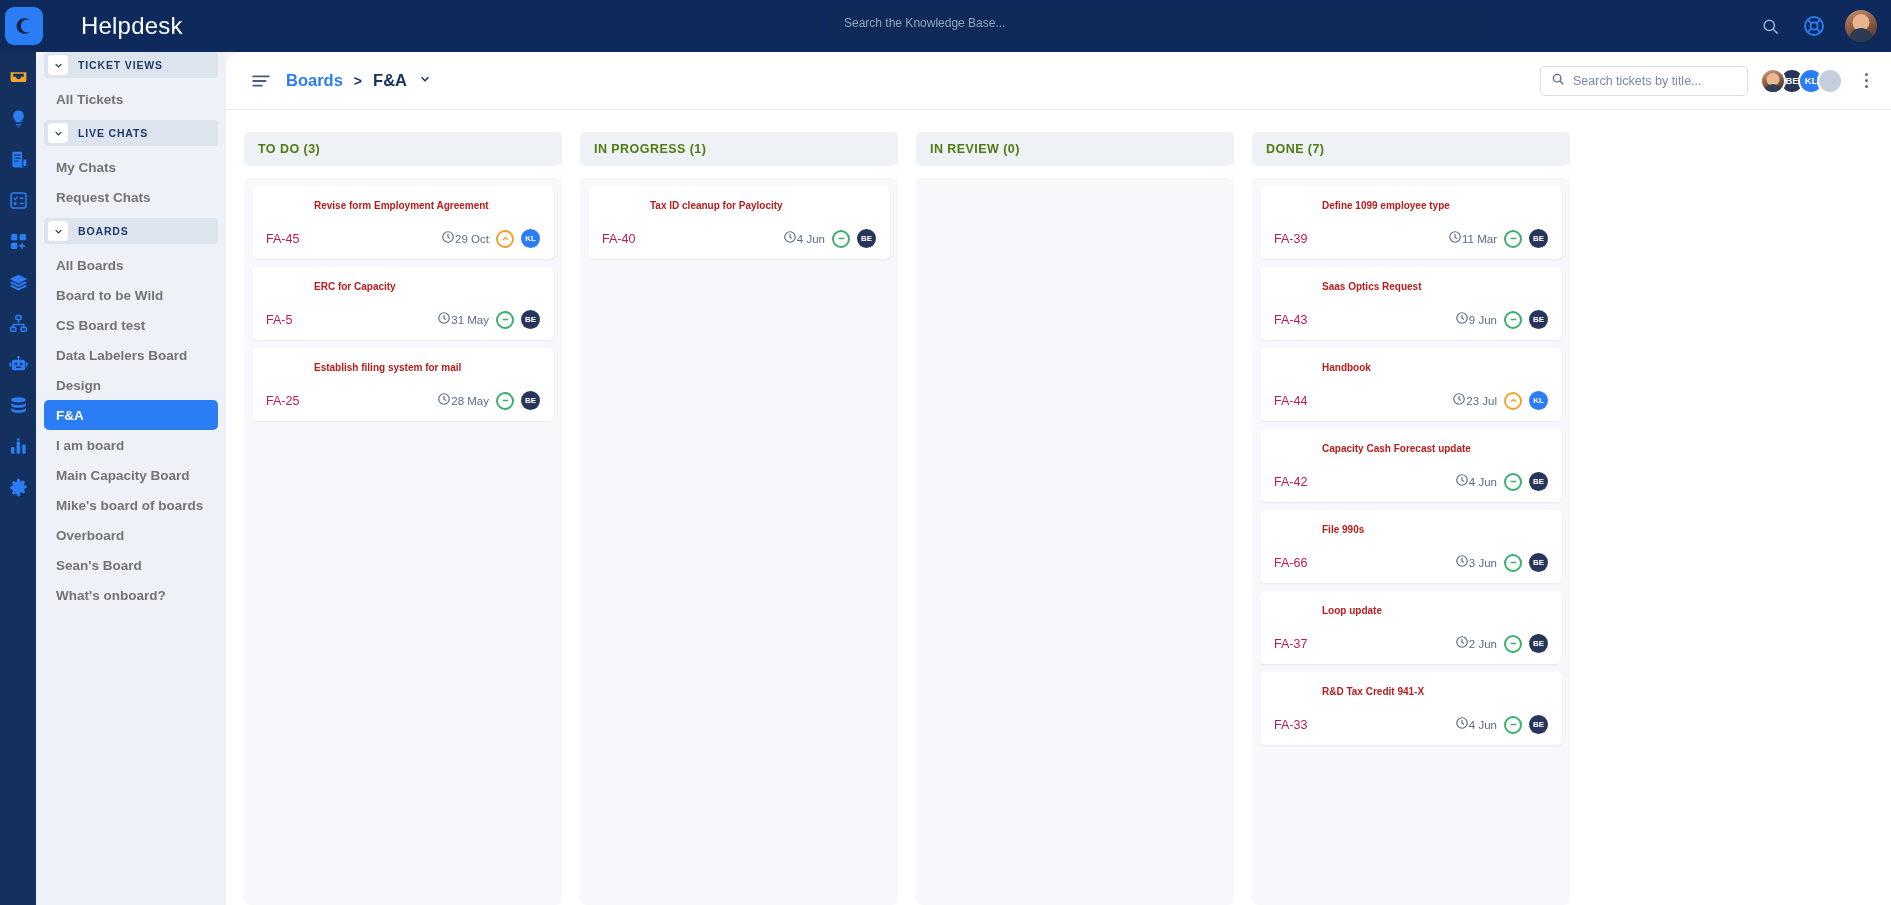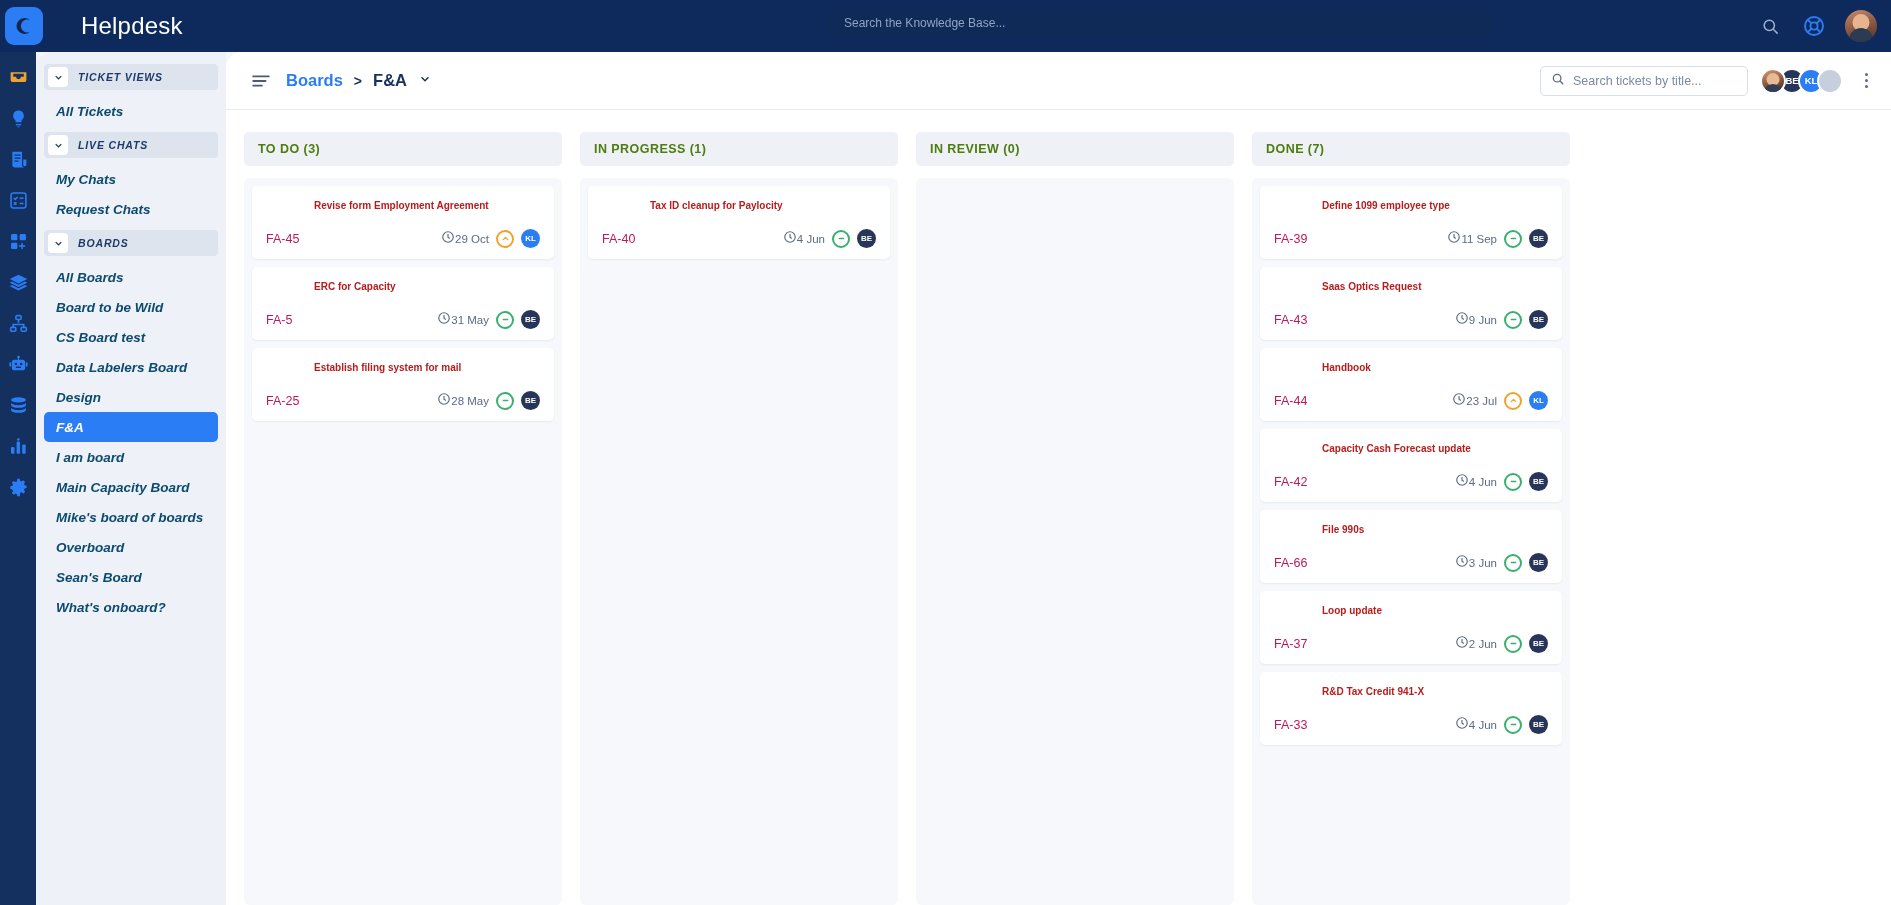--- a/index.html
+++ b/index.html
@@ -59,40 +59,39 @@
     background: #14305e; display: flex; flex-direction: column;
     align-items: center; padding-top: 13px; gap: 17px;
   }
   .rail-item {
     width: 24px; height: 24px; display: flex; align-items: center; justify-content: center;
   }
 
   
   .sidebar {
     position: absolute; top: 52px; left: 36px; width: 190px; height: 853px;
-    background: #eef2f8; border-top-left-radius: 16px; padding-top: 12px;
+    background: #eef2f8; border-top-left-radius: 16px; padding-top: 0;
     overflow: hidden;
-    font-style: italic;
   }
   .nav-section {
     display: flex; align-items: center; gap: 10px;
     margin: 0 8px 0 8px; height: 26px; padding-left: 4px;
     background: #dde4ee; border-radius: 4px;
   }
   .chev-box {
     width: 20px; height: 20px; background: #ffffff; border-radius: 4px;
     display: flex; align-items: center; justify-content: center; flex: none;
   }
   .nav-section-label {
     font-size: 10.5px; font-weight: 700; color: #1d3a68; letter-spacing: .85px;
   }
   .nav-item {
     height: 30px; margin: 0 8px; display: flex; align-items: center;
     padding-left: 12px; border-radius: 5px;
-    font-size: 13.5px; font-weight: 700; color: #0c4a6e; cursor: pointer;
+    font-size: 13.5px; font-weight: 700; color: #737373; cursor: pointer;
   }
   .nav-item.active { background: #2b7df5; color: #ffffff; }
   .nav-gap { height: 6px; }
 
   
   .main-panel {
     position: absolute; top: 52px; left: 226px; width: 1665px; height: 853px;
     background: #ffffff; border-top-left-radius: 16px;
   }
   .toolbar {
@@ -522,21 +521,21 @@
           <div class="card-meta">
             <span class="card-id">FA-39</span>
             <div class="meta-right">
               <div class="due">
                 <span>
                   <svg width="14" height="14" viewBox="0 0 24 24" fill="none" stroke="#5a6b85" stroke-width="2">
                       <circle cx="12" cy="12" r="9"></circle>
                       <path d="M12 7v5.4l3.2 2"></path>
                     </svg>
                 </span>
-                <span class="due-text">11 Sep</span>
+                <span class="due-text">11 Mar</span>
               </div>
               <div class="prio prio-med">
                 <svg width="9" height="9" viewBox="0 0 24 24" stroke="#3aaf6e" stroke-width="3.4" stroke-linecap="round">
                     <line x1="6" y1="12" x2="18" y2="12"></line>
                   </svg>
               </div>
               <div class="card-av av-be">BE</div>
             </div>
           </div>
         </div>

